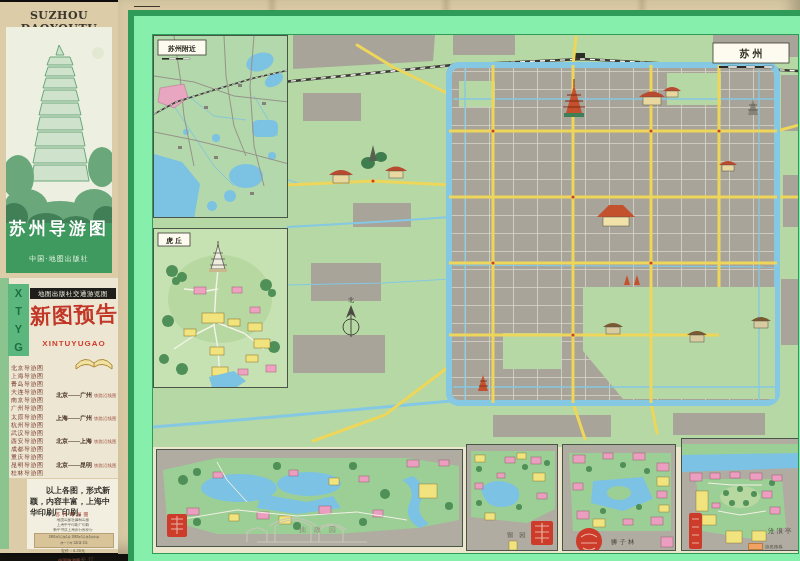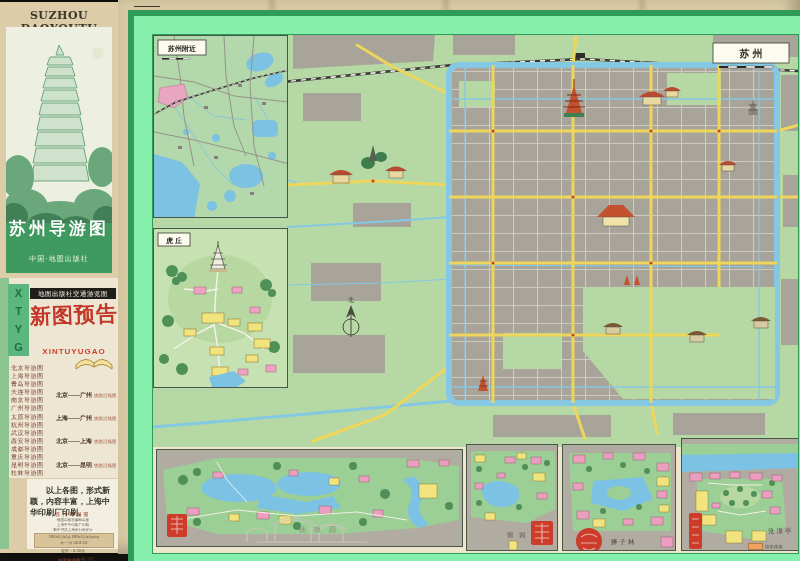--- a/index.html
+++ b/index.html
@@ -39,21 +39,21 @@
   .promo-header{
     left:30px;top:286px;width:86px;height:11px;background:#1f1e1a;color:#f2efe2;
     font-size:6.5px;line-height:11px;text-align:center;letter-spacing:.5px;
   }
   .script-title{
     left:30px;top:299px;width:88px;text-align:center;color:#c23627;
     font-family:"DejaVu Serif",serif;font-weight:bold;font-size:21px;
     transform:rotate(-2deg);letter-spacing:1px;
   }
   .script-latin{
-    left:30px;top:345px;width:88px;text-align:center;color:#d04030;
+    left:30px;top:337px;width:88px;text-align:center;color:#d04030;
     font-weight:bold;font-size:8px;letter-spacing:1px;
   }
   .guide-list{left:11px;top:362px;width:46px;}
   .guide-list div{font-size:6px;line-height:8.1px;color:#7a3a2c;letter-spacing:.5px;white-space:nowrap;}
   .route-list{left:56px;top:381px;width:62px;}
   .route-row{margin-bottom:5.2px;white-space:nowrap;}
   .route-row .r{font-size:6px;font-weight:bold;color:#4a3226;}
   .route-row .s{font-size:4.5px;color:#a05040;margin-left:2px;}
   .slogan-panel{left:27px;top:477px;width:91px;height:70px;background:#f2efe1;}
   .slogan{

